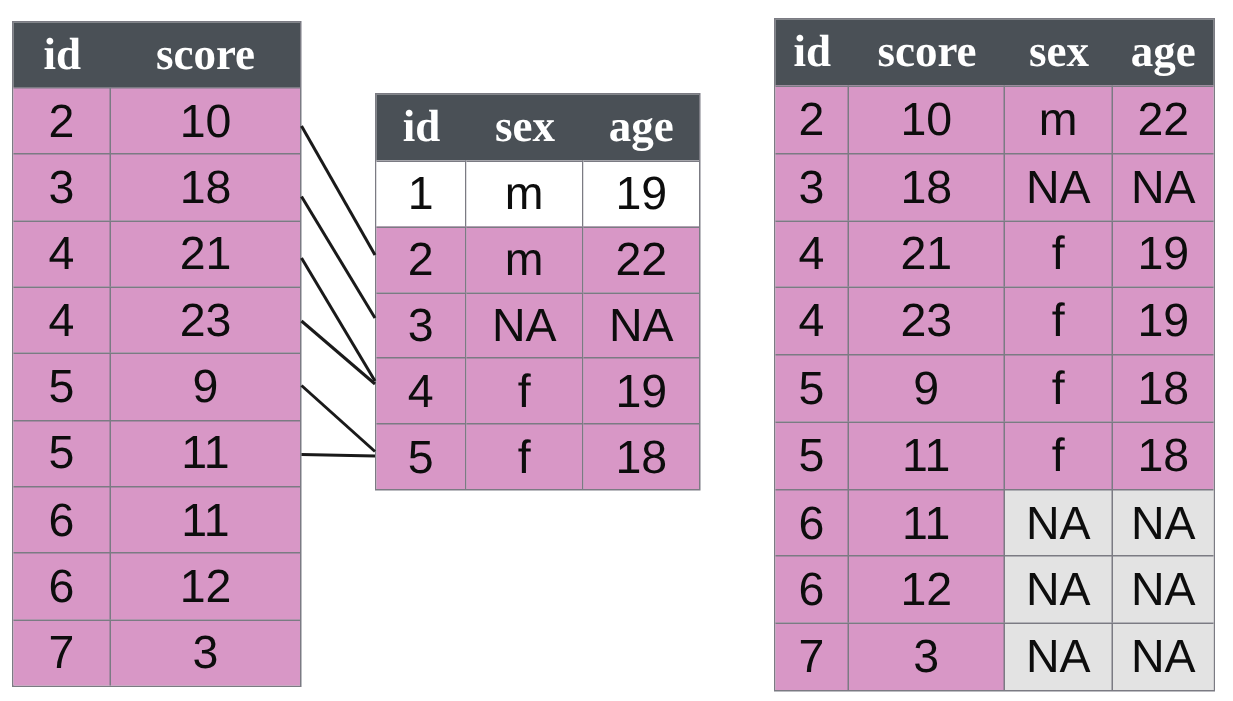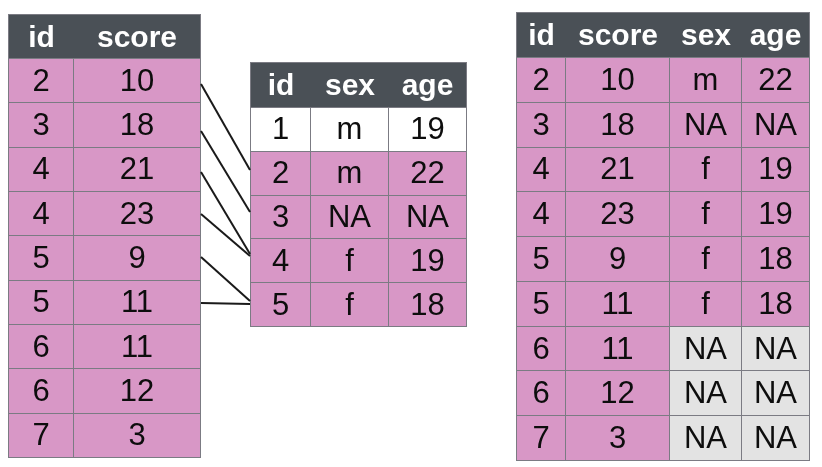--- a/index.html
+++ b/index.html
@@ -6,21 +6,21 @@
   .canvas {
     position:relative; width:822px; height:467px; background:#ffffff;
     font-family:"Liberation Sans", sans-serif; overflow:hidden;
     color:#0d0d0d;
   }
   .tbl {
     position:absolute; display:flex; flex-direction:column;
     border:1px solid #7b7b83; box-sizing:border-box; background:#ffffff;
   }
   .thead {
-    display:flex; background:#4a5056; flex:0 0 auto; align-items:center;
+    display:flex; background:#4a5056; flex:0 0 auto; align-items:center;font-family:Liberation Serif, serif;
   }
   .th {
     color:#ffffff; font-weight:bold; font-size:30px;
     display:flex; align-items:center; justify-content:center;
     box-sizing:border-box; height:100%;
   }
   .trow { display:flex; flex:1 1 0; min-height:0; }
   .td {
     display:flex; align-items:center; justify-content:center;
     font-size:31px; box-sizing:border-box;

